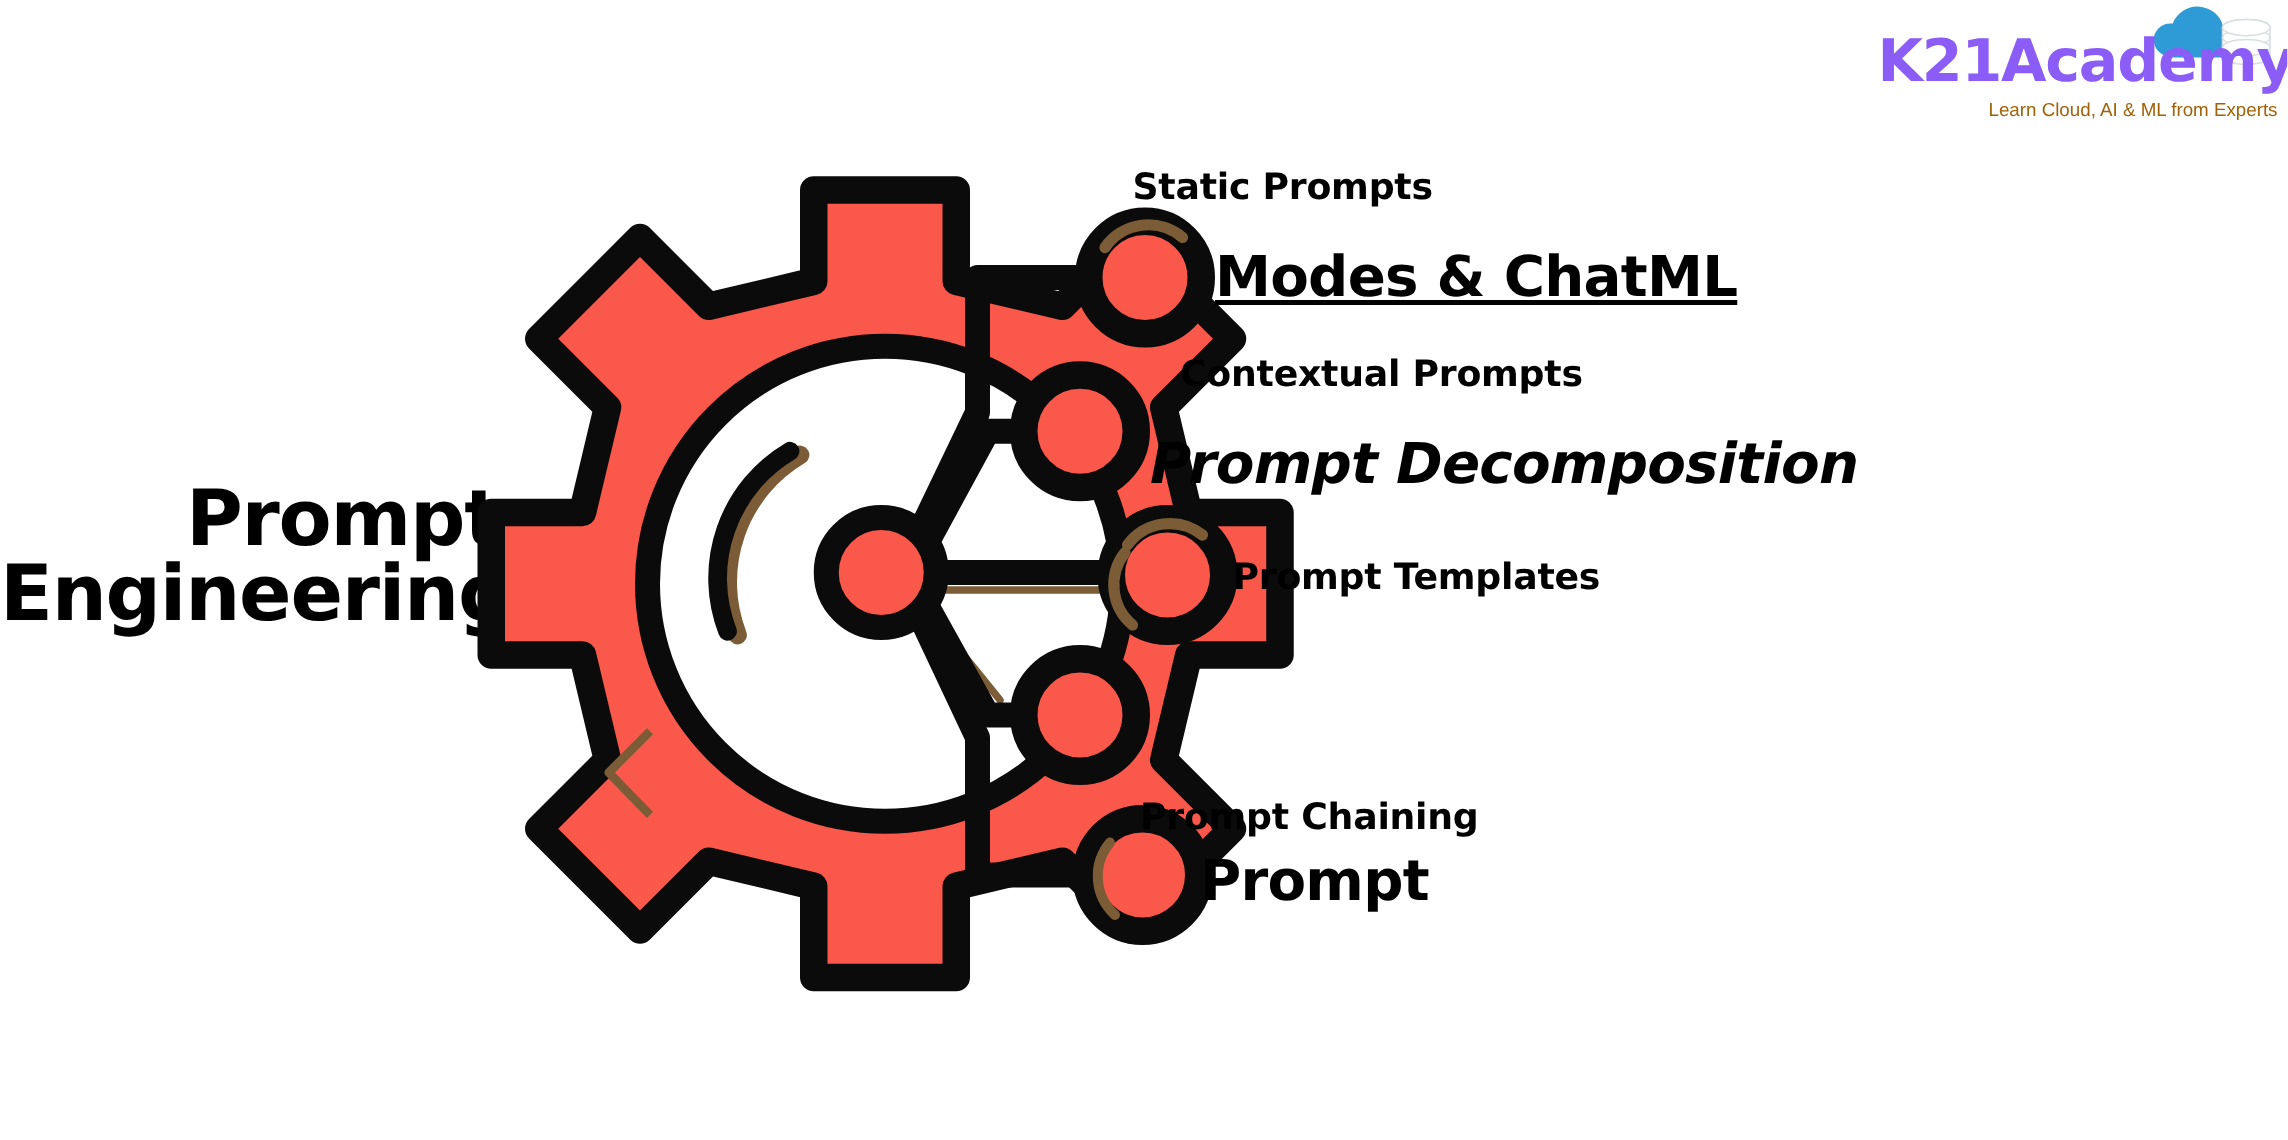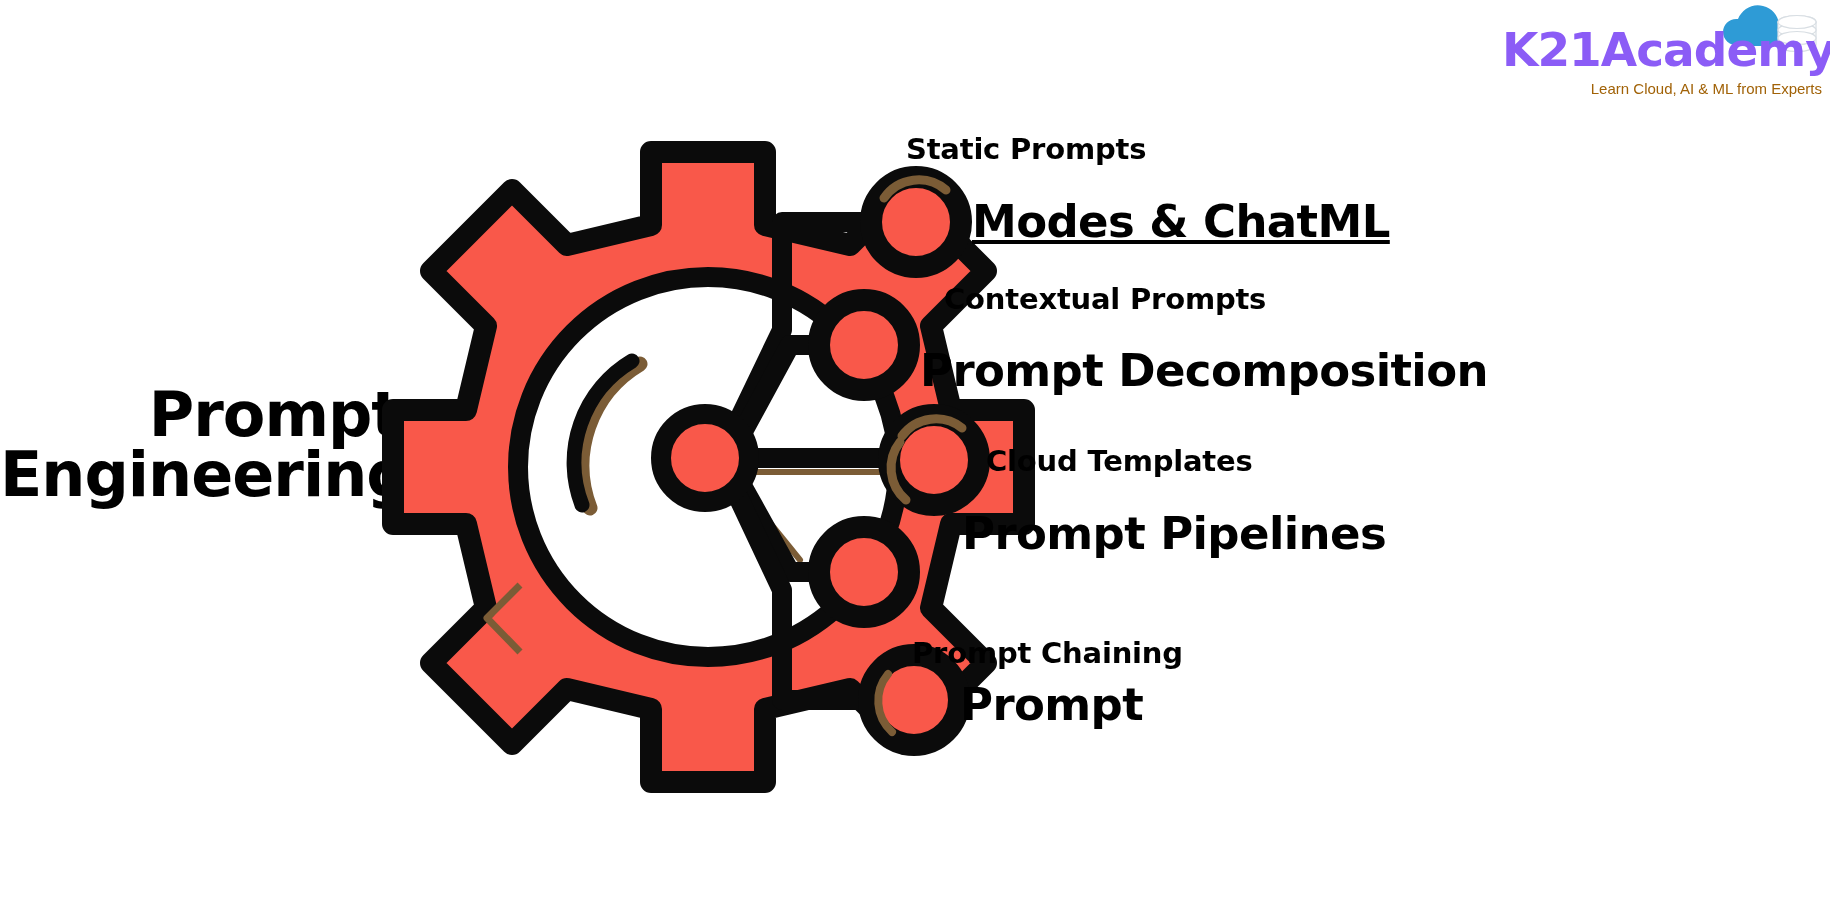--- a/index.html
+++ b/index.html
@@ -197,23 +197,22 @@
     </g>
 
   </svg>
 
   <div class="node-label lbl-small" style="left:906px; top:135px;">Static Prompts</div>
 
   <div class="node-label lbl-large" style="left:972px; top:199px;text-decoration:underline;">Modes &amp; ChatML</div>
 
   <div class="node-label lbl-small" style="left:908px; top:285px;margin-left:36px;">Contextual Prompts</div>
 
-  <div class="node-label lbl-large" style="left:920px; top:348px;">Prompt Decomposition</div>
-
-  <div class="node-label lbl-small" style="left:986px; top:447px;">Cloud Templates</div>
-
-  <div class="node-label lbl-large" style="left:962px; top:511px;">Prompt Pipelines</div>
+  <div class="node-label lbl-large" style="left:920px; top:348px;font-style:italic;">Prompt Decomposition</div>
+
+  <div class="node-label lbl-small" style="left:986px; top:447px;">Prompt Templates</div>
+
 
   <div class="node-label lbl-small" style="left:912px; top:591px;margin-top:48px;">Prompt Chaining</div>
 
   <div class="node-label lbl-large" style="left:960px; top:682px;">Prompt</div>
 
 </div>
 
 </body></html>

